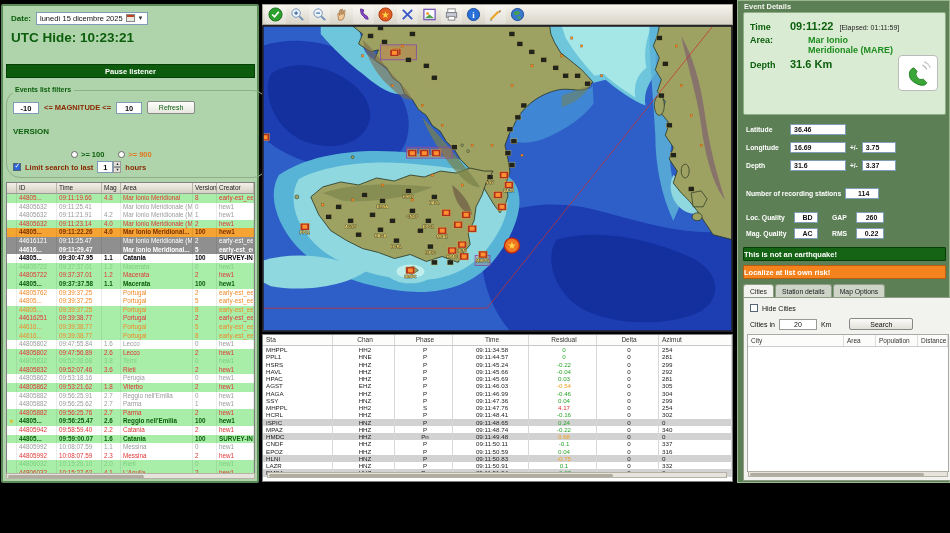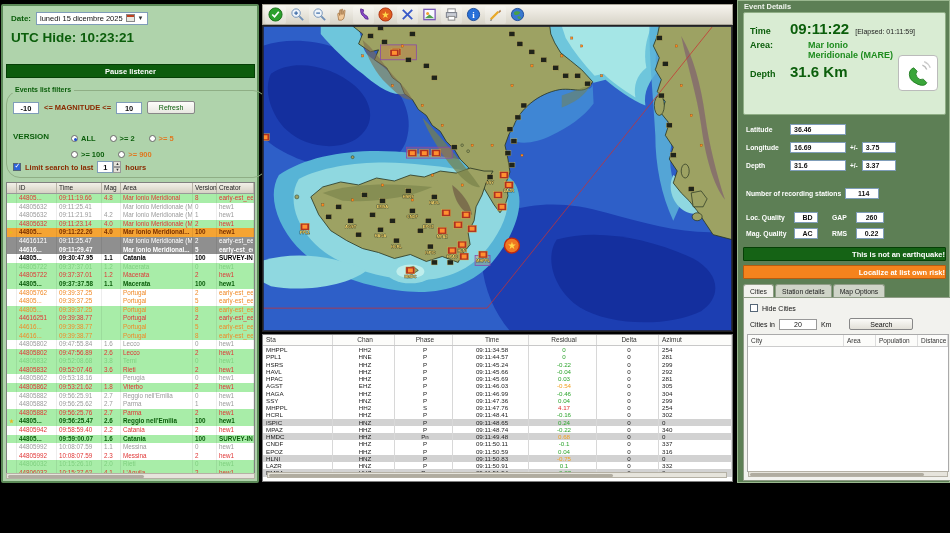--- a/index.html
+++ b/index.html
@@ -100,32 +100,32 @@
   .sta-scroll { left:4px; bottom:3px; width:460px; }
 
   
   .right-panel { position:absolute; left:737px; top:0; width:213px; height:483px;
     background:#5d7f55; border:1px solid #9ab78f; }
   .rp-title { position:absolute; left:6px; top:1px; color:#f0f5ee; font-weight:bold; font-size:7.5px;text-align:center; }
   .summary-box { position:absolute; left:5px; top:11px; width:203px; height:103px; background:#d9ecd3;
     border:1px solid #8fae85; border-radius:2px; padding:4px 6px; }
   .sum-row { display:flex; align-items:baseline; gap:6px; margin-top:3px; }
   .sum-label { color:#0b5e0b; font-weight:bold; font-size:9px; width:34px; flex:none; }
-  .sum-val { color:#0b5e0b; font-weight:bold; font-size:15px; }
+  .sum-val { color:#0b5e0b; font-weight:bold; font-size:11px; }
   .sum-val.bright { color:#1e8c1e; font-size:9px; }
   .elapsed { color:#222; font-size:7px; }
   .phone-box { position:absolute; right:7px; top:42px; width:40px; height:36px; background:#fff;
     border:1px solid #bbb; border-radius:4px; display:flex; align-items:center; justify-content:center; }
   .fld-row { position:absolute; left:8px; display:flex; align-items:center; gap:4px; height:12px; }
   .fld-label { color:#fff; font-weight:bold; font-size:6.8px; }
   .fld-input { background:#fff; border:1px solid #7f9db9; font-weight:bold; font-size:7px; color:#111;
     width:56px; height:11px; line-height:10px; padding-left:3px; }
   .fld-input.small { width:34px; }
   .pm { color:#fff; font-weight:bold; font-size:6.5px; }
-  .rp-btn { position:absolute; left:5px; width:203px; height:14px; text-align:right; line-height:13px;
+  .rp-btn { position:absolute; left:5px; width:203px; height:14px; text-align:left; line-height:13px;
     color:#fff; font-weight:bold; font-size:7.5px; border:1px solid #063f06; border-radius:1px; }
   .rp-btn.green { background:#156315; top:246px; }
   .rp-btn.orange { background:#f5831d; border-color:#b85c10; top:264px; }
   .tabs { position:absolute; left:5px; top:283px; display:flex; gap:1px; height:13px; }
   .tab { padding:0 6px; font-size:6.8px; line-height:13px; color:#222; background:#cfd4c8;
     border:1px solid #8f9c86; border-bottom:none; border-radius:3px 3px 0 0; }
   .tab.active { background:#f2f2ee; font-weight:normal; position:relative; z-index:2; }
   .tab-panel { position:absolute; left:5px; top:296px; width:208px; height:184px; background:#f2f2ee;
     border:1px solid #8f9c86; z-index:1; }
   .hide-cities { position:absolute; left:6px; top:6px; display:flex; gap:4px; align-items:center;
@@ -165,21 +165,20 @@
     <div class="filters-box">
       <div class="filters-title">Events list filters</div>
       <div class="mag-row">
         <span class="num-input">-10</span>
         <span class="mag-label">&lt;= MAGNITUDE &lt;=</span>
         <span class="num-input">10</span>
         <span class="refresh-btn">Refresh</span>
       </div>
       <div class="ver-row" style="top:36px;">
         <span class="ver-label">VERSION</span>
-        <span id="ver-row1"><span class="ver-opt" style="color: rgb(11, 94, 11);"><span class="radio sel"></span>ALL</span><span class="ver-opt" style="color: rgb(11, 94, 11);"><span class="radio"></span>&gt;= 2</span><span class="ver-opt" style="color: rgb(224, 120, 32);"><span class="radio"></span>&gt;= 5</span></span>
       </div>
       <div class="ver-row" style="top:52px;">
         <span class="ver-label"></span>
         <span id="ver-row2"><span class="ver-opt" style="color: rgb(11, 94, 11);"><span class="radio"></span>&gt;= 100</span><span class="ver-opt" style="color: rgb(224, 120, 32);"><span class="radio"></span>&gt;= 900</span></span>
       </div>
       <div class="limit-row">
         <span class="chk"></span>
         <span class="limit-label">Limit search to last</span>
         <span class="spin">
           <span class="num-input">1</span>

